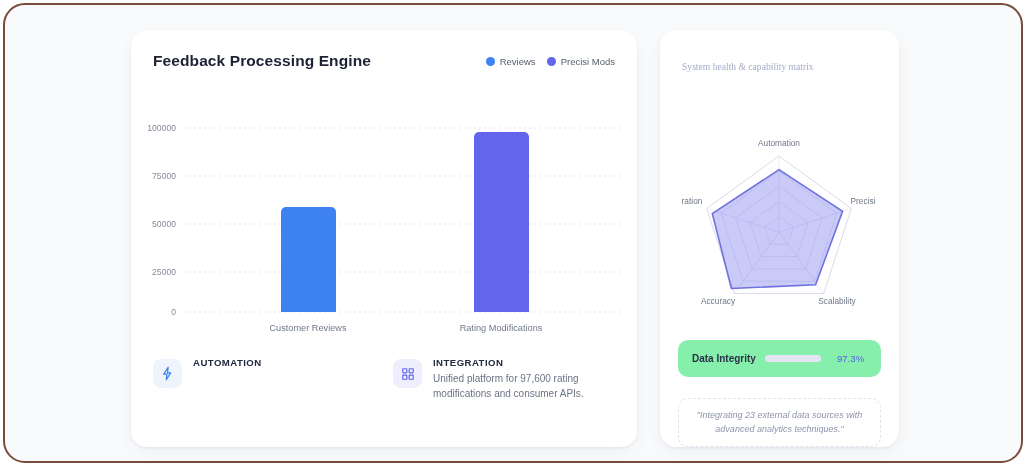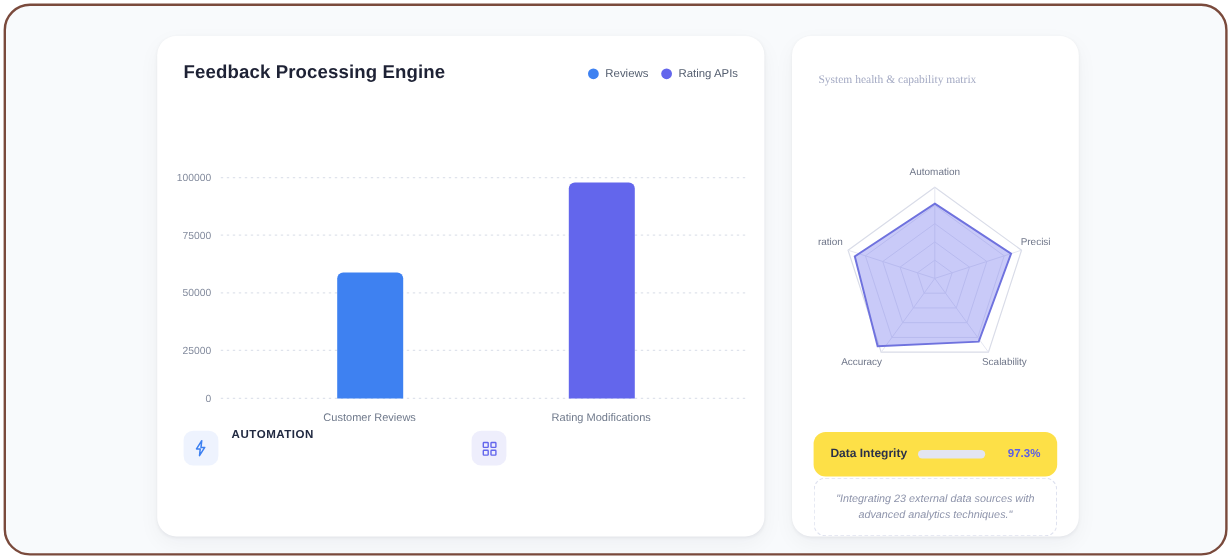--- a/index.html
+++ b/index.html
@@ -78,21 +78,21 @@
     display: inline-block;
   }
   .legend-label {
     font-size: 9.5px;
     color: #555f70;
   }
 
   
   #plot {
     position: absolute;
-    left: 0; top: 78px;
+    left: 0; top: 58px;
     width: 506px; height: 258px;
   }
   #plot svg { display: block; }
 
   
   #info-row {
     position: absolute;
     left: 22px; top: 327px;
     width: 462px;
     display: flex;
@@ -151,23 +151,23 @@
   #radar-wrap svg { display: block; }
   .radar-axis-label {
     font-size: 8.3px;
     fill: #6f7689;
     font-family: "Liberation Sans", sans-serif;
   }
 
   
   #metric {
     position: absolute;
-    left: 18px; top: 330px;
+    left: 18px; top: 310px;
     width: 203px; height: 37px;
-    background: #fde047;
+    background: #86efac;
     border-radius: 10px;
     display: flex; align-items: center;
     padding: 0 14px;
   }
   #metric-label {
     font-size: 10px;
     font-weight: bold;
     color: #2b3148;
   }
   #metric-track {
@@ -178,24 +178,24 @@
     overflow: hidden;
   }
   #metric-fill {
     height: 100%;
     border-radius: 4px;
     background: #5b5ee8;
   }
   #metric-value {
     margin-left: 16px;
     font-size: 9.6px;
-    font-weight: bold;
+    font-weight: normal;
     color: #5b5ee8;
     min-width: 30px;
-    text-align: right;
+    text-align: left;
   }
 
   
   #quote {
     position: absolute;
     left: 18px; top: 368px;
     width: 203px; height: 49px;
     border: 1px dashed #dfe2ef;
     border-radius: 10px;
     display: flex; align-items: center; justify-content: center;
@@ -221,21 +221,21 @@
       <div id="left-header">
         <div id="chart-title">Feedback Processing Engine</div>
 
         <div id="legend">
           <div class="legend-item">
             <span class="legend-dot" style="background:#3e81f1"></span>
             <span class="legend-label">Reviews</span>
           </div>
           <div class="legend-item">
             <span class="legend-dot" style="background:#6366ec"></span>
-            <span class="legend-label">Rating APIs</span>
+            <span class="legend-label">Precisi Mods</span>
           </div>
         </div>
       </div>
 
       <div id="plot">
         <svg width="506" height="258" viewBox="0 0 506 258">
 
           <g>
             <line x1="53" y1="40" x2="490" y2="40" stroke="#dfe3ec" stroke-width="1" stroke-dasharray="2 3"></line>
             <line x1="53" y1="88" x2="490" y2="88" stroke="#dfe3ec" stroke-width="1" stroke-dasharray="2 3"></line>
@@ -281,20 +281,24 @@
 
         <div class="info-card">
           <div class="info-icon indigo">
             <svg width="14" height="14" viewBox="0 0 24 24" fill="none" stroke="#6366ec" stroke-width="2" stroke-linecap="round" stroke-linejoin="round">
               <rect x="3" y="3" width="7" height="7" rx="1"></rect>
               <rect x="14" y="3" width="7" height="7" rx="1"></rect>
               <rect x="3" y="14" width="7" height="7" rx="1"></rect>
               <rect x="14" y="14" width="7" height="7" rx="1"></rect>
             </svg>
           </div>
+          <div class="info-text">
+            <div class="info-kicker">INTEGRATION</div>
+            <div class="info-desc">Unified platform for 97,600 rating modifications and consumer APIs.</div>
+          </div>
         </div>
       </div>
     </div>
 
     <div class="card" id="right-card">
 
       <div id="right-header">
         <div id="panel-subtitle">System health &amp; capability matrix</div>
       </div>
 

